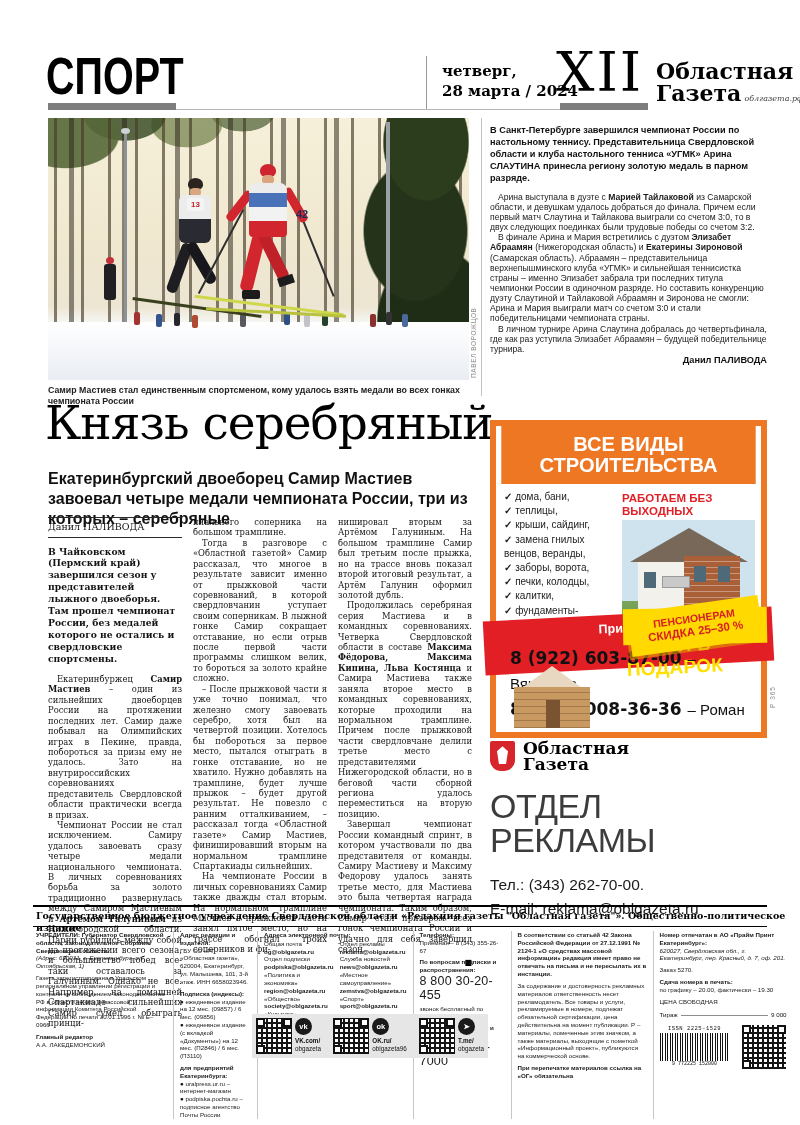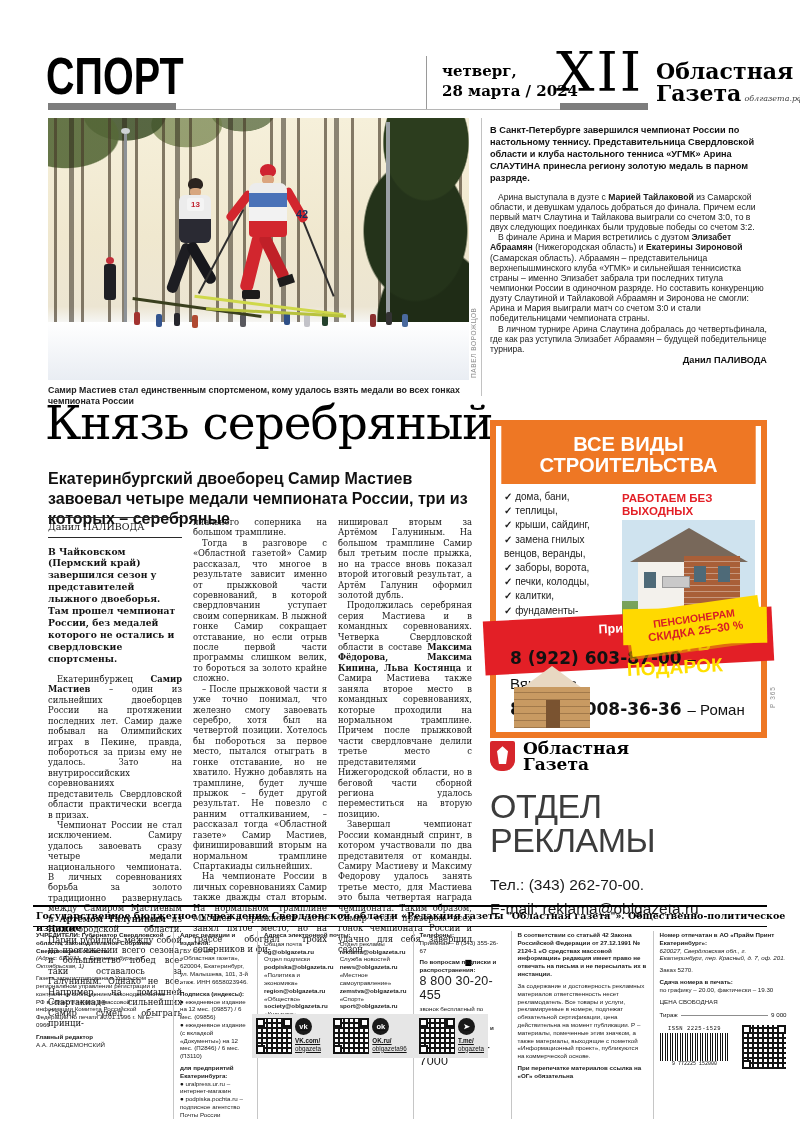--- a/index.html
+++ b/index.html
@@ -169,21 +169,21 @@
   .fcol.c5{flex:0 0 142px;}
   .fcol.c6{flex:0 0 140px;}
   .fcol .fl{font:400 6.2px/1.26 "Liberation Sans",sans-serif;color:#1a1a1a;margin:0;}
   .fcol .fl.b{font-weight:700;}
   .fcol .fl.i{font-style:italic;}
   .fcol .fl.mt{margin-top:4px;}
   .fcol .fl.big{font-size:12.5px;line-height:1.1;margin:1px 0 2px;letter-spacing:.2px;}
   .f3-grid{display:flex;gap:6px;margin-top:1px;}
   .f3c{flex:1;}
   .social{left:252px;top:1014px;width:236px;height:44px;background:#e6e6e6;display:flex;
-     align-items:center;justify-content:space-between;padding:16px 4px;box-sizing:border-box;z-index:5;text-decoration:underline;}
+     align-items:center;justify-content:space-between;padding:16px 4px;box-sizing:border-box;z-index:5;}
   .sgroup{display:flex;gap:3px;align-items:flex-start;}
   .qr,.fqr{position:relative;background:
      repeating-linear-gradient(0deg,#141414 0 2px,transparent 2px 5px),
      repeating-linear-gradient(90deg,#141414 0 2px,#fff 2px 5px);}
   .qr{width:36px;height:36px;}
   .fqr{width:44px;height:44px;}
   .qr i,.fqr i{position:absolute;width:9px;height:9px;border:2px solid #111;background:#fff;box-sizing:border-box;}
   .qr i:nth-child(1),.fqr i:nth-child(1){left:0;top:0;}
   .qr i:nth-child(2),.fqr i:nth-child(2){right:0;top:0;}
   .qr i:nth-child(3),.fqr i:nth-child(3){left:0;bottom:0;}

